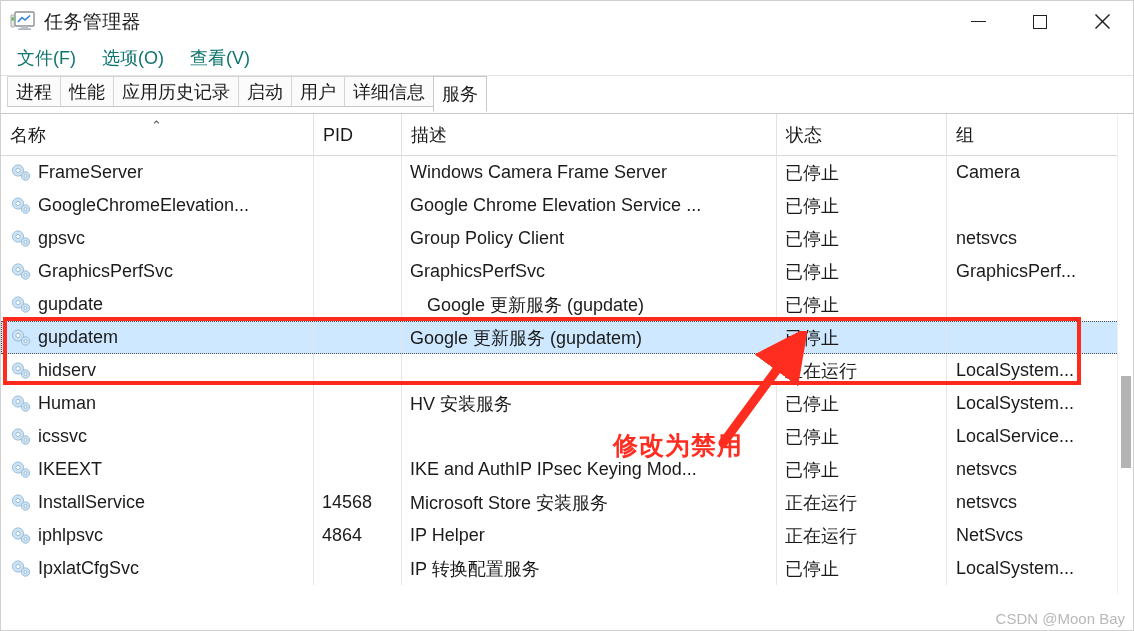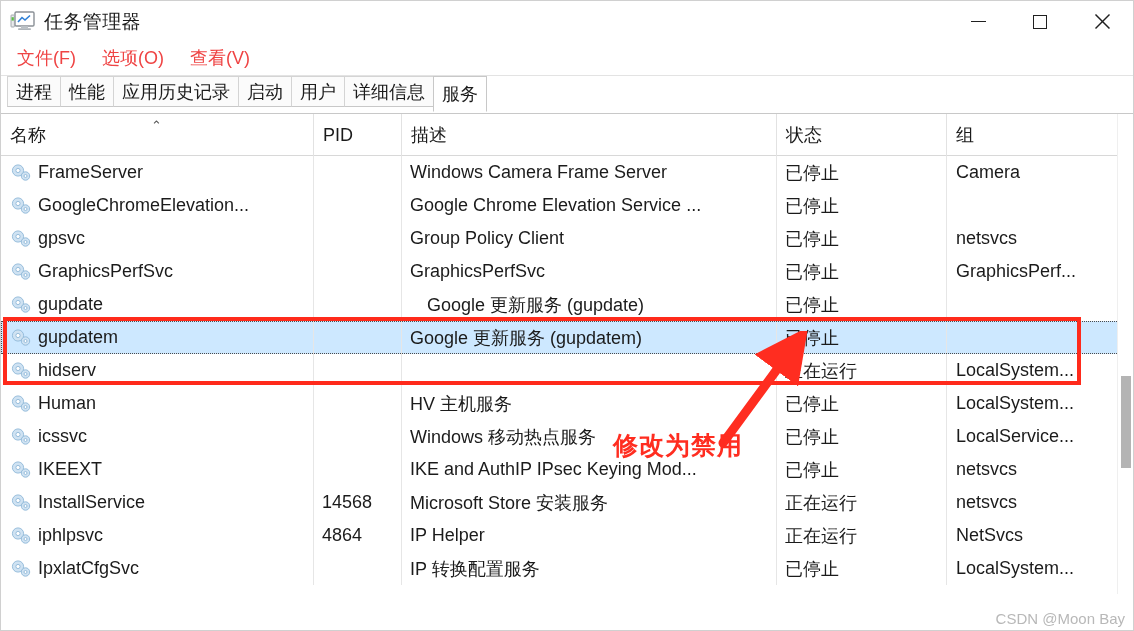--- a/index.html
+++ b/index.html
@@ -59,21 +59,21 @@
   .menubar {
     height: 34px;
     display: flex;
     align-items: center;
     padding-left: 10px;
     background: #ffffff;
     border-bottom: 1px solid #e3e3e3;
   }
   .menuitem {
     font-size: 18px;
-    color: #ef4444;
+    color: #0f766e;
     padding: 2px 10px 3px 6px;
     margin-right: 10px;
     cursor: default;
   }
 
   
   .tabstrip {
     position: relative;
     height: 38px;
     display: flex;
@@ -465,40 +465,39 @@
           <span class="svc-icon"><svg viewBox="0 0 22 19" width="22" height="19">
               <g fill="#cfe2f2" stroke="#8fb8d8" stroke-width="0.9">
                 <circle cx="8" cy="7.5" r="5.6"></circle>
                 <circle cx="15.5" cy="13" r="4.2"></circle>
               </g>
               <circle cx="8" cy="7.5" r="2.1" fill="#ffffff" stroke="#8fb8d8" stroke-width="0.9"></circle>
               <circle cx="15.5" cy="13" r="1.5" fill="#ffffff" stroke="#8fb8d8" stroke-width="0.9"></circle>
             </svg></span>
           <div class="cell name" style="left: 0px; width: 312px;">Human</div>
           <div class="cell pid" style="left: 312px; width: 88px;"></div>
-          <div class="cell desc" style="left: 400px; width: 375px;">HV 主机服务</div>
+          <div class="cell desc" style="left: 400px; width: 375px;">HV 安装服务</div>
           <div class="cell stat" style="left: 775px; width: 170px;">已停止</div>
           <div class="cell grp" style="left: 945px; width: 173px;">LocalSystem...</div>
         </div>
         <div class="row">
           <div class="vline" style="left: 312px;"></div>
           <div class="vline" style="left: 400px;"></div>
           <div class="vline" style="left: 775px;"></div>
           <div class="vline" style="left: 945px;"></div>
           <span class="svc-icon"><svg viewBox="0 0 22 19" width="22" height="19">
               <g fill="#cfe2f2" stroke="#8fb8d8" stroke-width="0.9">
                 <circle cx="8" cy="7.5" r="5.6"></circle>
                 <circle cx="15.5" cy="13" r="4.2"></circle>
               </g>
               <circle cx="8" cy="7.5" r="2.1" fill="#ffffff" stroke="#8fb8d8" stroke-width="0.9"></circle>
               <circle cx="15.5" cy="13" r="1.5" fill="#ffffff" stroke="#8fb8d8" stroke-width="0.9"></circle>
             </svg></span>
           <div class="cell name" style="left: 0px; width: 312px;">icssvc</div>
           <div class="cell pid" style="left: 312px; width: 88px;"></div>
-          <div class="cell desc" style="left: 400px; width: 375px;">Windows 移动热点服务</div>
           <div class="cell stat" style="left: 775px; width: 170px;">已停止</div>
           <div class="cell grp" style="left: 945px; width: 173px;">LocalService...</div>
         </div>
         <div class="row">
           <div class="vline" style="left: 312px;"></div>
           <div class="vline" style="left: 400px;"></div>
           <div class="vline" style="left: 775px;"></div>
           <div class="vline" style="left: 945px;"></div>
           <span class="svc-icon"><svg viewBox="0 0 22 19" width="22" height="19">
               <g fill="#cfe2f2" stroke="#8fb8d8" stroke-width="0.9">

